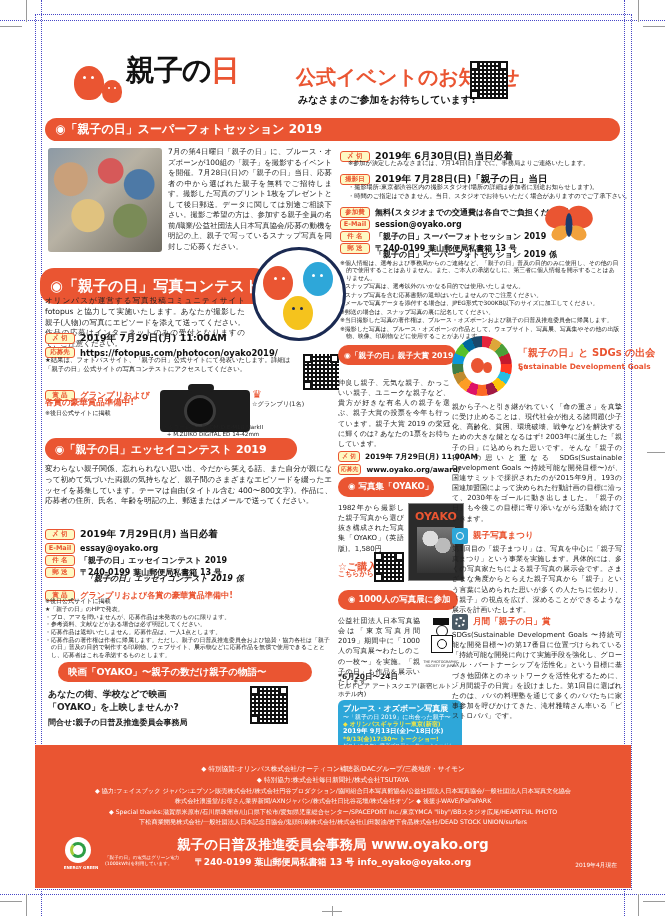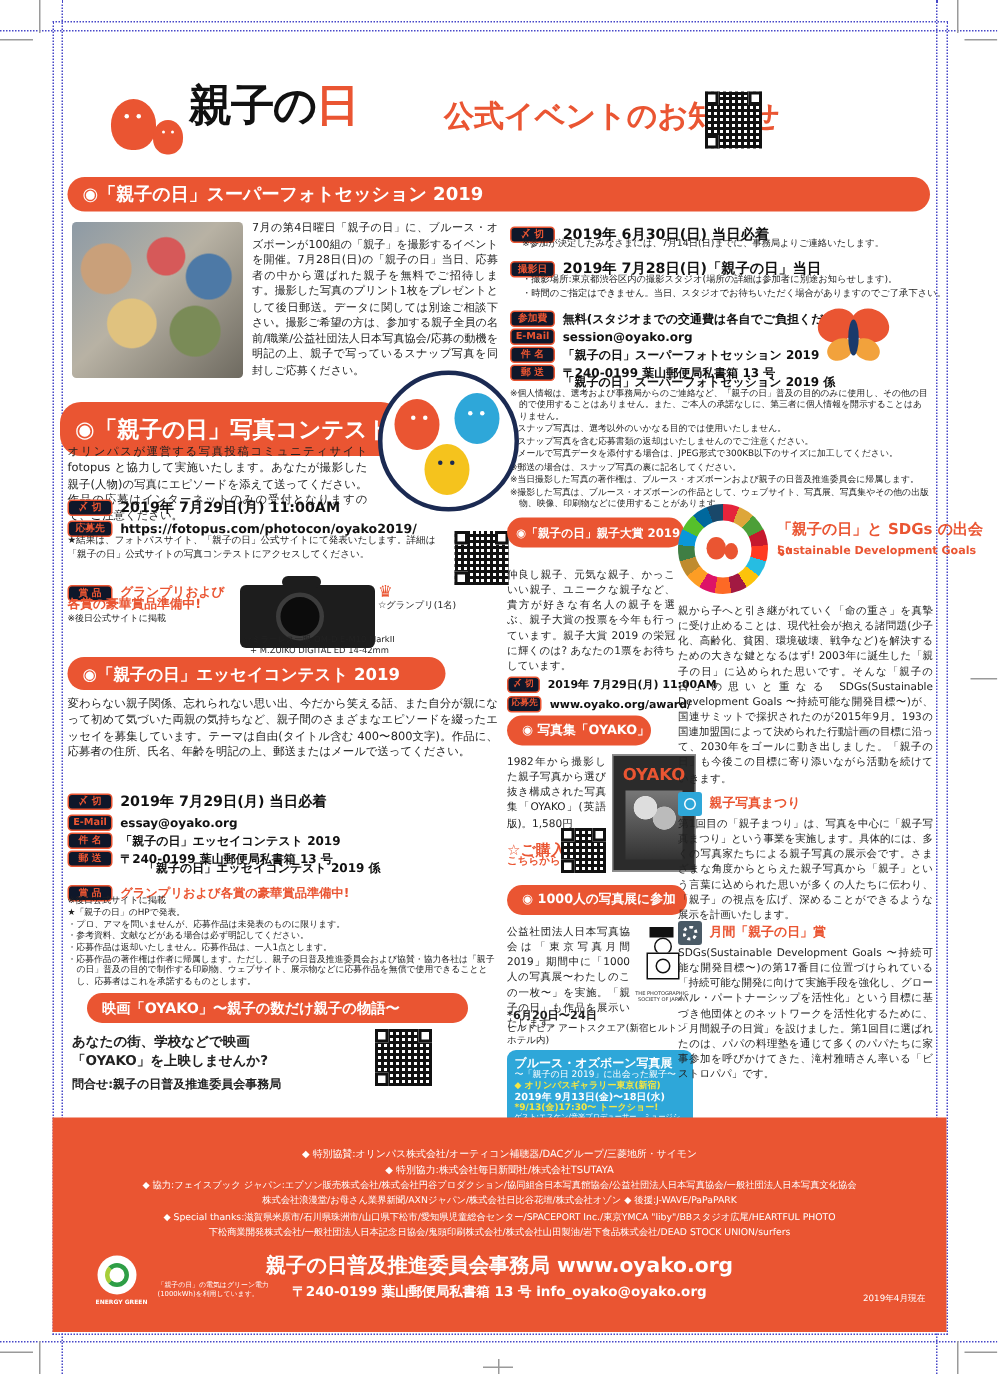--- a/index.html
+++ b/index.html
@@ -10,21 +10,21 @@
   .dotted-frame{position:absolute;left:35px;top:14px;width:595px;height:874px;border:1px dotted #4747c8;}
   .dotted-v{position:absolute;top:0;height:916px;border-left:1px dotted #4747c8;}
   .dotted-h{position:absolute;left:0;width:665px;border-top:1px dotted #4747c8;}
   .cropmark{position:absolute;background:#9a9a9a;}
   
   .pill{background:#ea5532;color:#fff;border-radius:14px;font-weight:bold;
         display:flex;align-items:center;padding:0 10px;box-sizing:border-box;white-space:nowrap;}
   
   .tag{display:inline-block;border:1px solid #ea5532;color:#ea5532;border-radius:3px;
        font-size:6.5px;line-height:9px;padding:0 2px;min-width:30px;text-align:center;
-       vertical-align:middle;font-weight:bold;box-sizing:border-box;background:#0f172a;}
+       vertical-align:middle;font-weight:bold;box-sizing:border-box;background:#fef9c3;}
   .row{position:absolute;white-space:nowrap;}
   .dateval{font-weight:bold;font-size:9.5px;color:#111;vertical-align:middle;}
   .valsm{font-weight:bold;font-size:8px;color:#111;vertical-align:middle;}
   .body8{font-size:7.6px;line-height:1.42;text-align:justify;color:#222;}
   .body7{font-size:7px;line-height:1.45;text-align:justify;color:#222;}
   .note6{font-size:6px;line-height:1.3;color:#222;}
   .notelist p{margin:0 0 1px 0;font-size:5.9px;line-height:1.26;text-indent:-6px;padding-left:6px;color:#222;}
   .bullets p{margin:0;font-size:5.9px;line-height:1.3;text-indent:-6px;padding-left:6px;color:#222;}
   .orangebold{color:#ea5532;font-weight:bold;}
   
@@ -78,20 +78,21 @@
     <div class="eye" style="left:9px;top:12px;background:#fff;"></div>
     <div class="eye" style="left:17px;top:12px;background:#fff;"></div>
     <div class="abs" style="left:28px;top:16px;width:20px;height:23px;background:#ea5532;border-radius:50% 50% 46% 46%;"></div>
     <div class="eye" style="left:34px;top:23px;background:#fff;width:2px;height:2px;"></div>
     <div class="eye" style="left:40px;top:23px;background:#fff;width:2px;height:2px;"></div>
   </div>
   <div class="abs" style="left:126px;top:56px;font-size:29px;font-weight:bold;letter-spacing:-1px;line-height:1;">
     <span style="color:#111;">親子の</span><span style="color:#ea5532;">日</span>
   </div>
   <div class="abs orangebold" style="left:296px;top:64px;font-size:20px;">公式イベントのお知らせ</div>
+  <div class="abs" style="left:298px;top:93px;font-size:10px;font-weight:bold;color:#111;">みなさまのご参加をお待ちしています!</div>
   <div class="qr" style="left:470px;top:61px;width:38px;height:38px;">
       <i class="tl"></i>
       <i class="tr"></i>
       <i class="bl"></i>
     </div>
 
   <div class="pill abs" style="left:45px;top:118px;width:575px;height:23px;font-size:12px;">◉「親子の日」スーパーフォトセッション 2019</div>
 
   <div class="abs" style="left:48px;top:148px;width:114px;height:104px;border-radius:3px;background:
       radial-gradient(circle at 20% 30%, #c9a07a 0 14%, transparent 15%),
@@ -209,21 +210,21 @@
     <span class="valsm">essay@oyako.org</span>
   </div>
   <div class="row" style="left:45px;top:550px;">
     <span class="tag">件 名</span>
     <span class="valsm">「親子の日」エッセイコンテスト 2019</span>
   </div>
   <div class="row" style="left:45px;top:562px;">
     <span class="tag">郵 送</span>
     <span class="valsm">〒240-0199 葉山郵便局私書箱 13 号</span>
   </div>
-  <div class="row valsm" style="left:96px;top:573px;">「親子の日」エッセイコンテスト 2019 係</div>
+  <div class="row valsm" style="left:86px;top:573px;font-style:italic;">「親子の日」エッセイコンテスト 2019 係</div>
   <div class="row" style="left:45px;top:585px;">
     <span class="tag">賞 品</span>
     <span class="orangebold" style="font-size:8.2px;vertical-align:middle;">グランプリおよび各賞の豪華賞品準備中!</span>
   </div>
   <div class="row note6" style="left:45px;top:597px;">※後日公式サイトに掲載</div>
   <div class="abs bullets" style="left:45px;top:606px;width:287px;">
     <p>★「親子の日」のHPで発表。</p>
     <p>・プロ、アマを問いませんが、応募作品は未発表のものに限ります。</p>
     <p>・参考資料、文献などがある場合は必ず明記してください。</p>
     <p>・応募作品は返却いたしません。応募作品は、一人1点とします。</p>

